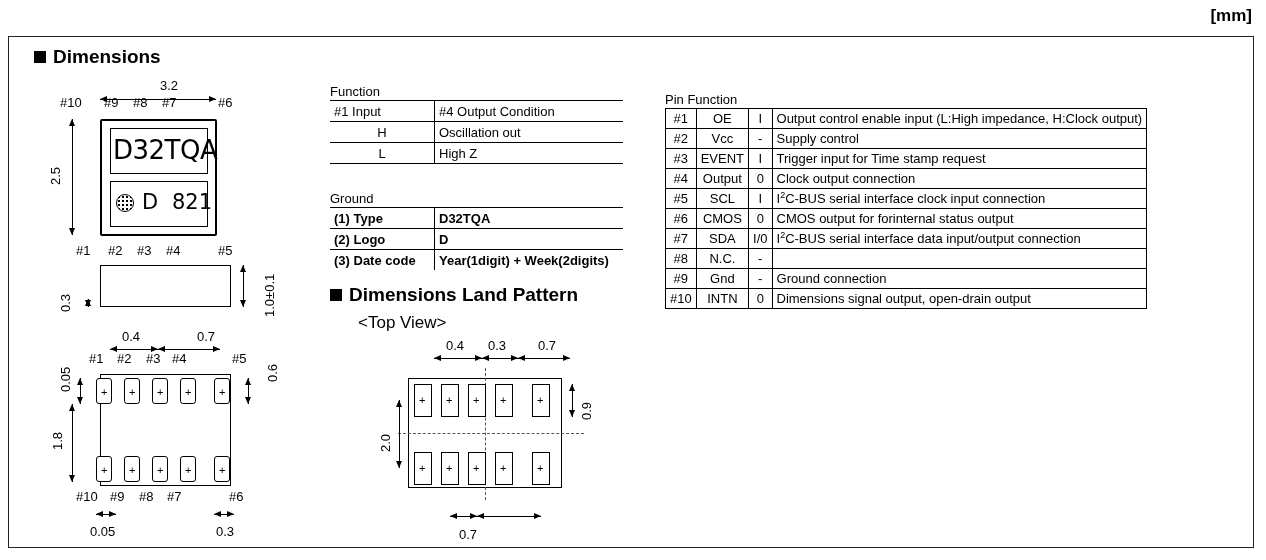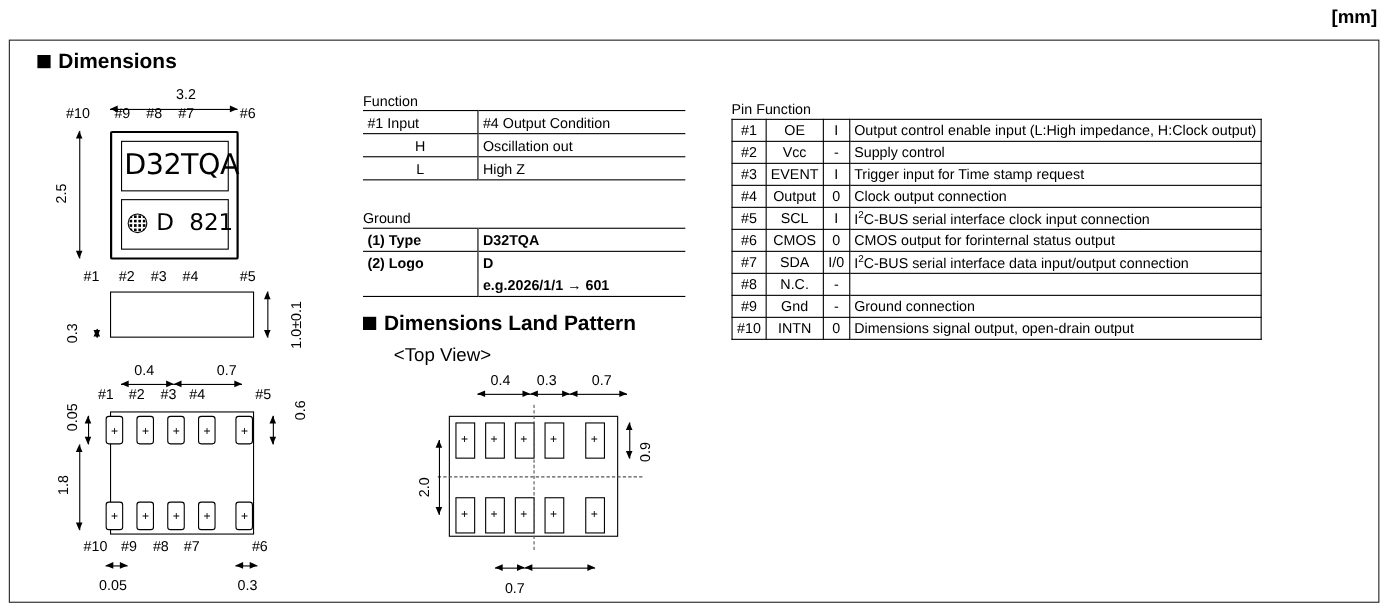--- a/index.html
+++ b/index.html
@@ -342,23 +342,23 @@
 <table class="tbl-mark">
   <tbody>
       <tr class="tb">
     <td style="width:96px;">(1) Type</td>
     <td class="sep">D32TQA</td>
   </tr>
   <tr class="tb">
     <td>(2) Logo</td>
     <td class="sep">D</td>
   </tr>
-  <tr class="bb">
-    <td></td>
-    <td class="sep">e.g.2026/1/1 → 601</td>
+  <tr class="tb">
+    <td>(3) Date code</td>
+    <td class="sep">Year(1digit) + Week(2digits)</td>
   </tr>
 </tbody>
   </table>
 
 <div class="sec-title" style="left:330px; top:284px;">
   <span class="bullet"></span><span>Dimensions Land Pattern</span>
 </div>
 <div class="lbl" style="left:358px; top:313px; font-size:17px;">&lt;Top View&gt;</div>
 
 <div class="lbl" style="left:446px; top:338px;">0.4</div>

